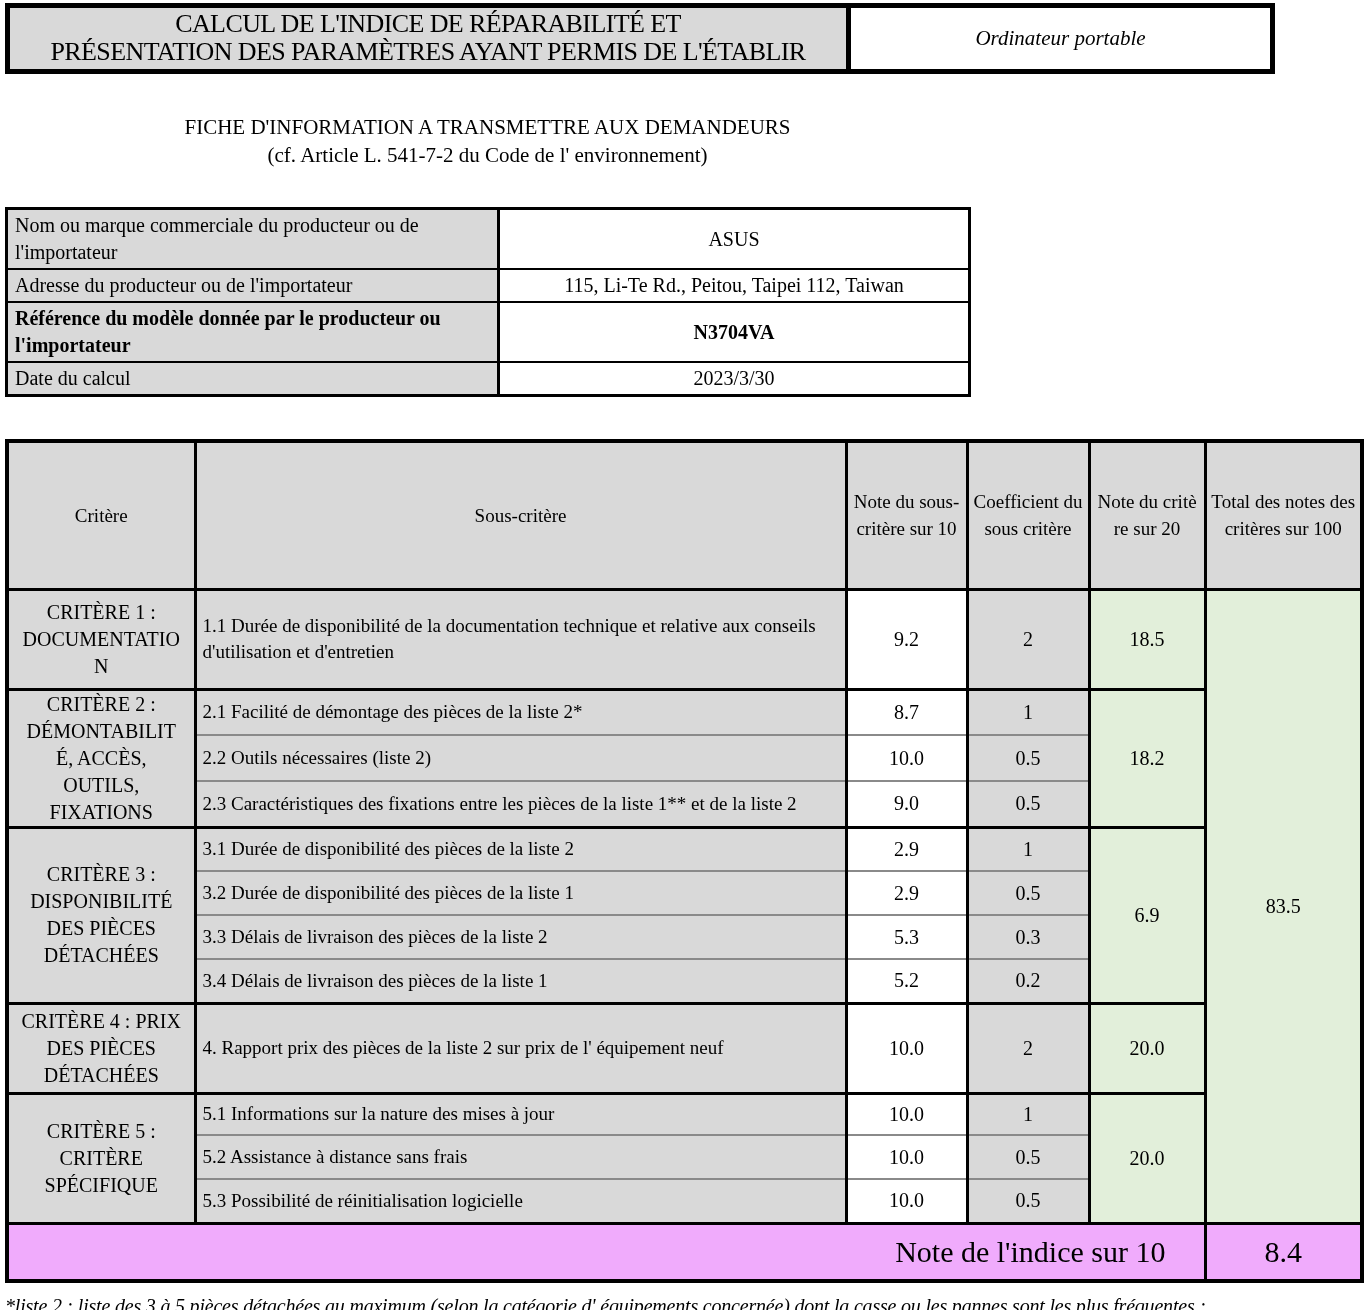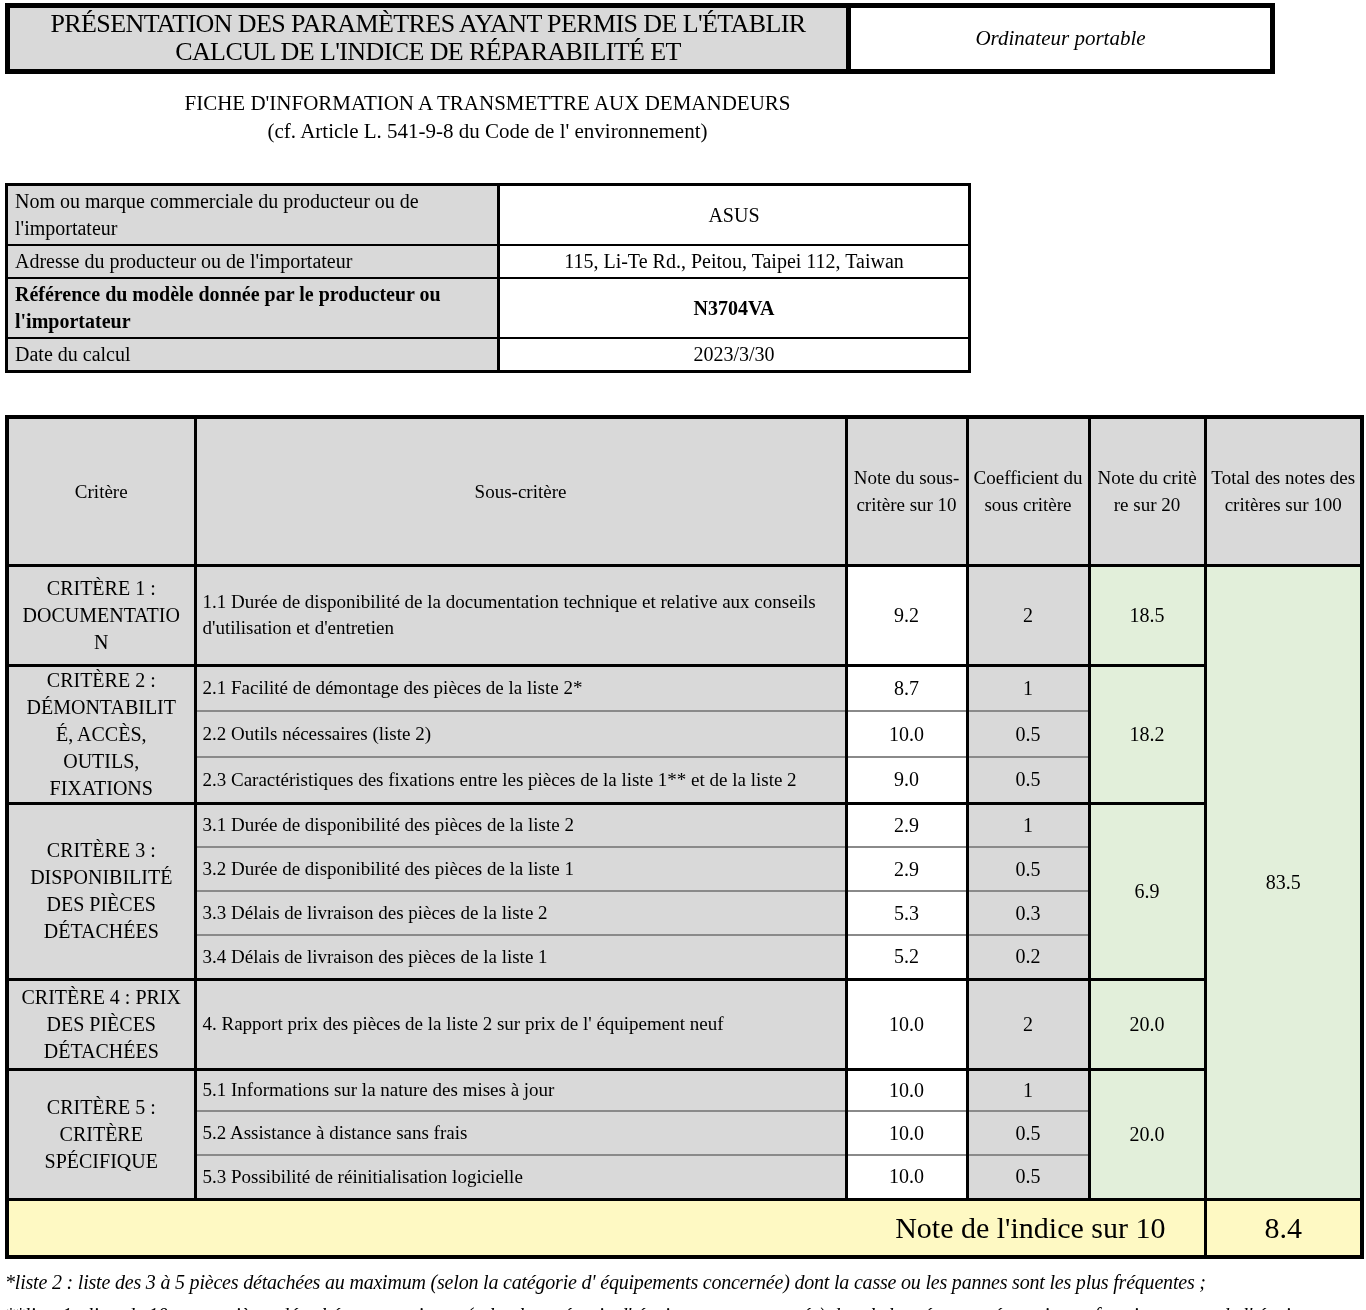--- a/index.html
+++ b/index.html
@@ -18,21 +18,21 @@
     text-align:center; padding:2px 0 3px 0;
   }
   .title-line { font-size:26px; letter-spacing:-0.6px; line-height:28px; white-space:nowrap; }
   .type-box {
     width:429px; box-sizing:border-box; margin-left:-5px;
     background:#ffffff; border:5px solid #000;
     display:flex; align-items:center; justify-content:center;
   }
   .type-box span { font-style:italic; font-size:21px; }
 
-  .subtitle { width:965px; text-align:center; margin-top:16px; }
+  .subtitle { width:965px; text-align:center; margin-top:40px; }
   .subtitle .s1 { font-size:21px; line-height:26px; }
   .subtitle .s2 { font-size:21px; line-height:30px; }
 
   
   .info-table {
     border-collapse:collapse; table-layout:fixed;
     width:963px; margin-top:37px; border:3px solid #000;
   }
   .info-table td {
     border-top:2px solid #000; font-size:20px; vertical-align:middle;
@@ -72,49 +72,49 @@
   .crit-cell {
     background:#d9d9d9; text-align:center; font-size:20px; line-height:27px;
     padding:0 12px; overflow-wrap:break-word;
   }
   .sub-cell { background:#d9d9d9; text-align:left; font-size:19px; line-height:26px; padding:2px 2px 2px 6px; }
   .note-cell { background:#ffffff; text-align:center; font-size:20px; }
   .coef-cell { background:#d9d9d9; text-align:center; font-size:20px; }
   .s20-cell  { background:#e2efda; text-align:center; font-size:20px; }
   .total-cell{ background:#e2efda; text-align:center; font-size:20px; }
 
-  .final-row td { background:#fef9c3; }
+  .final-row td { background:#f0abfc; }
   .final-label { text-align:right; padding-right:38px; font-size:30px; }
   .final-score { text-align:center; font-size:30px; }
 
   
   .footnotes { margin-top:8px; width:1356px; }
   .footnotes p {
     margin:0 0 3px 0; font-style:italic; font-size:20px; line-height:30px;
     letter-spacing:-0.2px;
   }
 </style>
 </head>
 <body>
 
 <div class="page">
 
   <div class="header-row">
     <div class="title-box">
+      <div class="title-line">CALCUL DE L'INDICE DE RÉPARABILITÉ ET</div>
       <div class="title-line">PRÉSENTATION DES PARAMÈTRES AYANT PERMIS DE L'ÉTABLIR</div>
-      <div class="title-line">CALCUL DE L'INDICE DE RÉPARABILITÉ ET</div>
     </div>
     <div class="type-box">
       <span>Ordinateur portable</span>
     </div>
   </div>
 
   <div class="subtitle">
     <div class="s1">FICHE D'INFORMATION A TRANSMETTRE AUX DEMANDEURS</div>
-    <div class="s2">(cf. Article L. 541-9-8 du Code de l' environnement)</div>
+    <div class="s2">(cf. Article L. 541-7-2 du Code de l' environnement)</div>
   </div>
 
   <table class="info-table">
     <colgroup>
         <col style="width:492px">
         <col style="width:471px">
       </colgroup>
     <tbody>
         <tr class="ir1">
       <td class="lbl">Nom ou marque commerciale du producteur ou de l'importateur</td>

